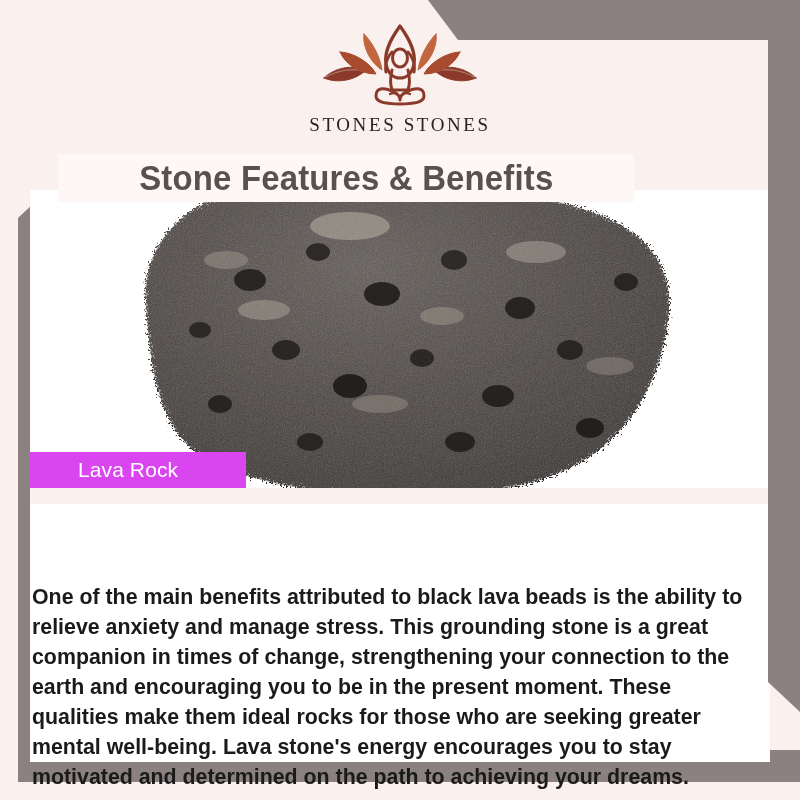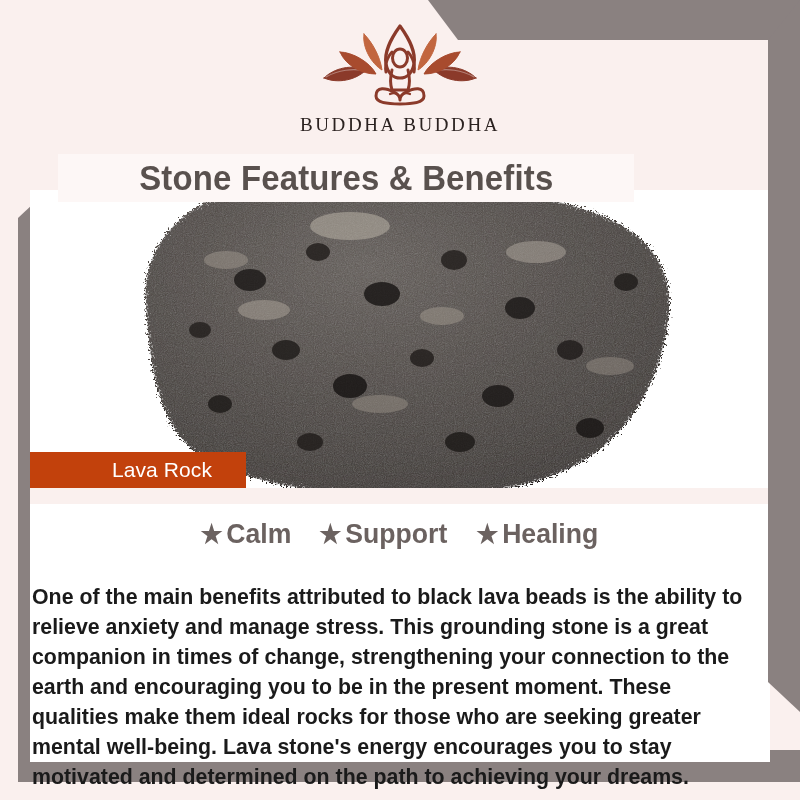--- a/index.html
+++ b/index.html
@@ -145,25 +145,24 @@
     top: 0;
     transform: translateX(-50%);
   }
 
   .stone-label {
     position: absolute;
     left: 30px;
     top: 452px;
     width: 216px;
     height: 36px;
-    background: #c2410c;
+    background: #d946ef;
     display: flex;
     align-items: center;
     z-index: 5;
-    justify-content: center;
   }
   .stone-label-text {
     color: #ffffff;
     font-size: 21px;
     font-weight: 400;
     padding-left: 48px;
     letter-spacing: 0.1px;
     white-space: nowrap;
   }
 
@@ -265,21 +264,21 @@
             <path d="M98 50 C100 40 94 32 92 30" stroke="#8B3A2A" stroke-width="3" fill="none"></path>
 
             <path d="M76 48 C74 56 74 62 76 68 L92 68 C94 62 94 56 92 48" stroke="#8B3A2A" stroke-width="3" fill="none"></path>
 
             <path d="M60 74 C60 64 70 66 78 70 C84 73 84 76 84 78 C84 76 84 73 90 70 C98 66 108 64 108 74 C108 81 96 82 84 82 C72 82 60 81 60 74 Z" fill="none" stroke="#8B3A2A" stroke-width="3"></path>
             <path d="M74 72 C78 70 82 72 84 75" stroke="#8B3A2A" stroke-width="2.2" fill="none"></path>
             <path d="M94 72 C90 70 86 72 84 75" stroke="#8B3A2A" stroke-width="2.2" fill="none"></path>
           </g>
         </svg>
       </span>
-      <span class="brand-name">BUDDHA BUDDHA</span>
+      <span class="brand-name">STONES STONES</span>
     </div>
   </div>
 
   <div class="title-band">
     <span class="title-text">Stone Features &amp; Benefits</span>
   </div>
 
   <div class="photo-area">
     <svg class="rock-svg" width="700" height="300" viewBox="0 0 700 300" xmlns="http://www.w3.org/2000/svg">
       <defs>
@@ -344,27 +343,16 @@
     </svg>
   </div>
 
   <div class="stone-label">
     <span class="stone-label-text">Lava Rock</span>
   </div>
 
   <div class="separator"></div>
 
   <div class="body-panel">
-    <div class="tags-row">
-      <span class="tag">
-        <span class="star">★</span><span>Calm</span>
-      </span>
-      <span class="tag">
-        <span class="star">★</span><span>Support</span>
-      </span>
-      <span class="tag">
-        <span class="star">★</span><span>Healing</span>
-      </span>
-    </div>
     <p class="paragraph">One of the main benefits attributed to black lava beads is the ability to relieve anxiety and manage stress. This grounding stone is a great companion in times of change, strengthening your connection to the earth and encouraging you to be in the present moment. These qualities make them ideal rocks for those who are seeking greater mental well-being. Lava stone's energy encourages you to stay motivated and determined on the path to achieving your dreams.</p>
   </div>
 
 </div>
 
 </body></html>

